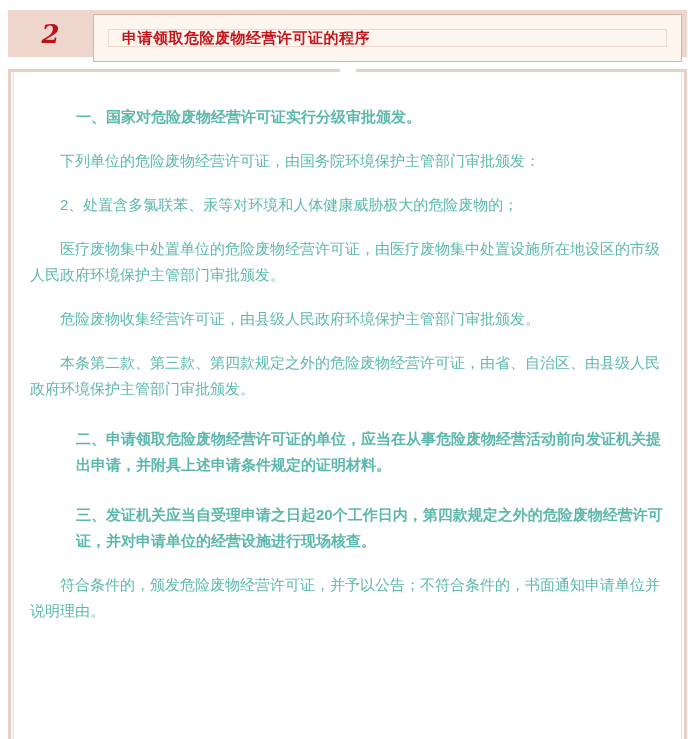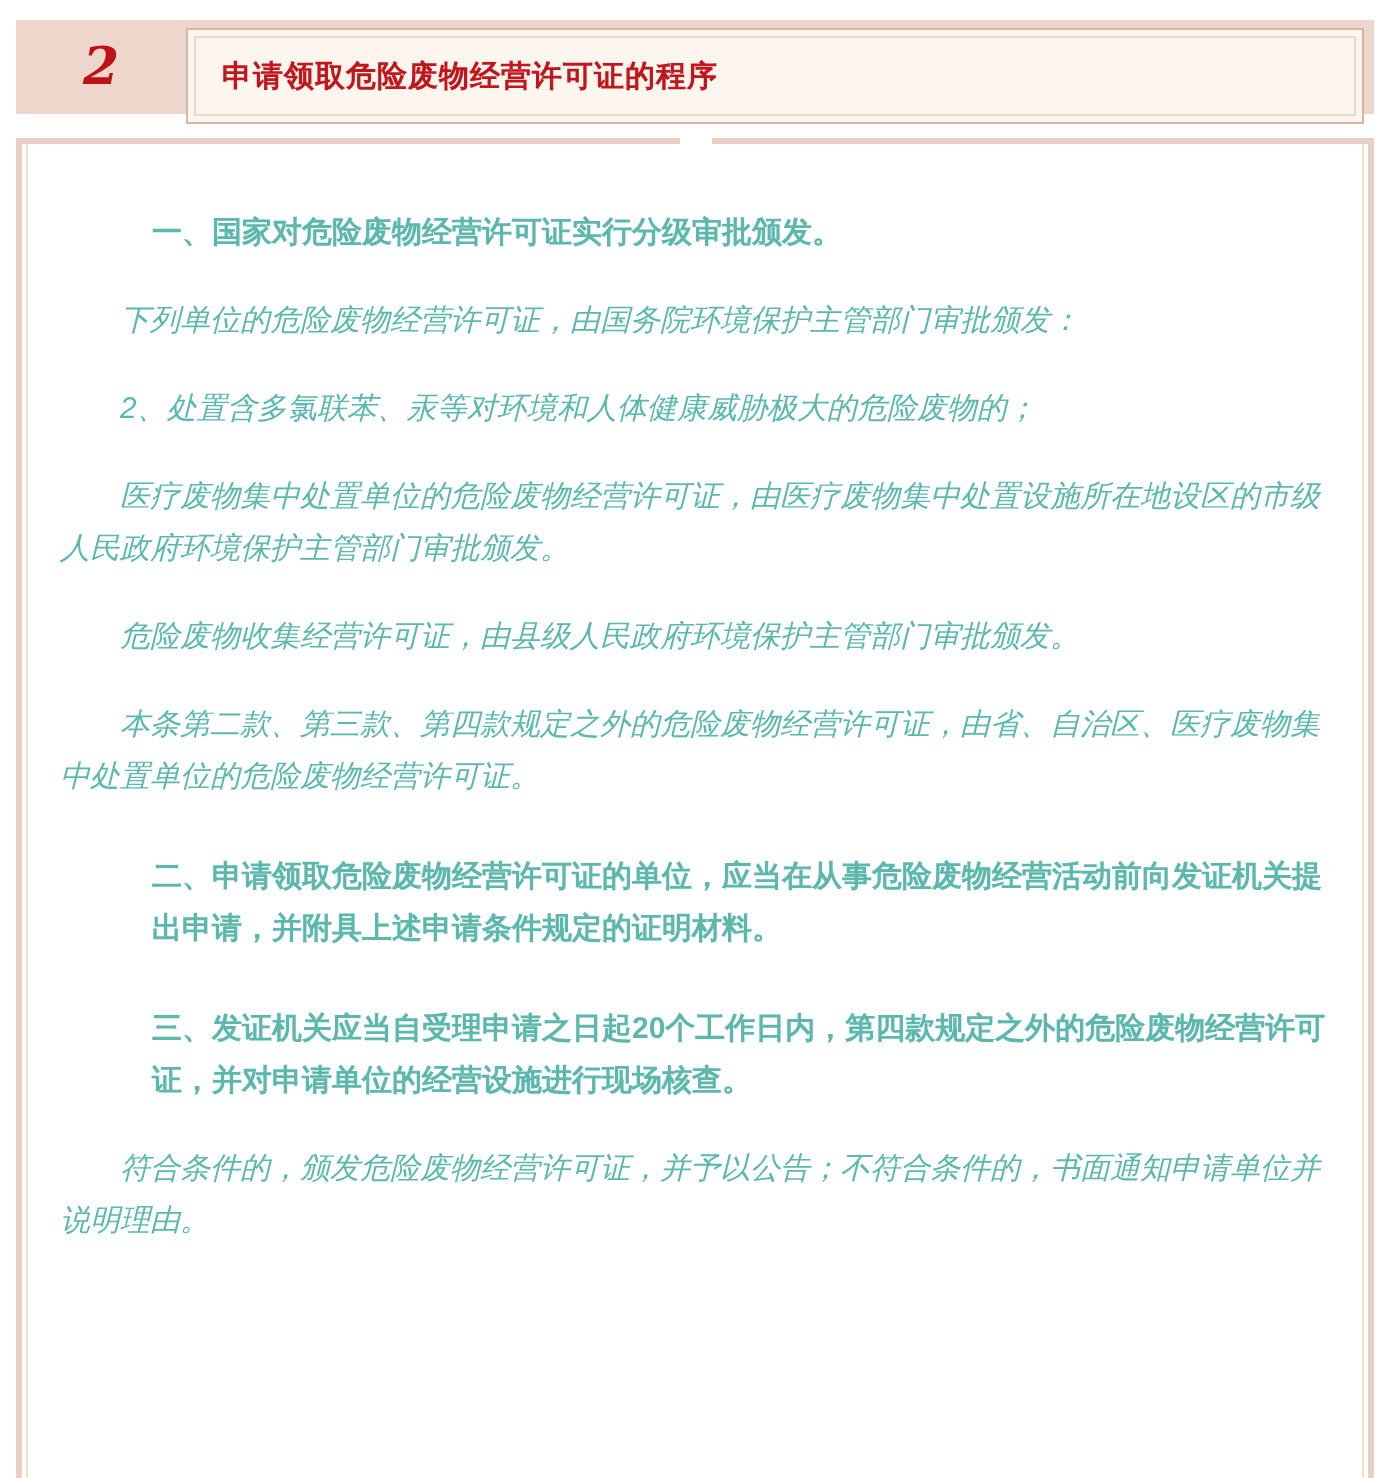--- a/index.html
+++ b/index.html
@@ -35,21 +35,21 @@
     color: #bd1218;
   }
   .header-title-box {
     position: absolute;
     left: 85px;
     right: 5px;
     top: 4px;
     height: 48px;
     background: #fdf6ef;
     border: 1px solid #d5b5a6;
-    padding: 3px;
+    padding: 14px;
     box-sizing: border-box;
   }
   .header-title-inner {
     height: 100%;
     border: 1px solid #eed7cc;
     display: flex;
     align-items: center;
     padding-left: 13px;
     box-sizing: border-box;
   }
@@ -96,21 +96,20 @@
     text-align: left;
   }
   .content-inner p.heading {
     font-weight: bold;
     margin-top: 24px;
     text-indent: 0;
     margin-left: 46px;
   }
   .content-inner p.indent {
     text-indent: 2em;
-    font-style: italic;
   }
 </style>
 </head>
 <body>
 
 <div class="header-bar">
   <div class="header-number">2</div>
   <div class="header-title-box">
     <div class="header-title-inner">
       <span class="header-title">申请领取危险废物经营许可证的程序</span>
@@ -119,18 +118,18 @@
 </div>
 
 <div class="content-box">
   <div class="border-gap"></div>
   <div class="content-inner">
     <p class="heading">一、国家对危险废物经营许可证实行分级审批颁发。</p>
     <p class="indent">下列单位的危险废物经营许可证，由国务院环境保护主管部门审批颁发：</p>
     <p class="indent">2、处置含多氯联苯、汞等对环境和人体健康威胁极大的危险废物的；</p>
     <p class="indent">医疗废物集中处置单位的危险废物经营许可证，由医疗废物集中处置设施所在地设区的市级人民政府环境保护主管部门审批颁发。</p>
     <p class="indent">危险废物收集经营许可证，由县级人民政府环境保护主管部门审批颁发。</p>
-    <p class="indent">本条第二款、第三款、第四款规定之外的危险废物经营许可证，由省、自治区、医疗废物集中处置单位的危险废物经营许可证。</p>
+    <p class="indent">本条第二款、第三款、第四款规定之外的危险废物经营许可证，由省、自治区、由县级人民政府环境保护主管部门审批颁发。</p>
     <p class="heading">二、申请领取危险废物经营许可证的单位，应当在从事危险废物经营活动前向发证机关提出申请，并附具上述申请条件规定的证明材料。</p>
     <p class="heading">三、发证机关应当自受理申请之日起20个工作日内，第四款规定之外的危险废物经营许可证，并对申请单位的经营设施进行现场核查。</p>
     <p class="indent">符合条件的，颁发危险废物经营许可证，并予以公告；不符合条件的，书面通知申请单位并说明理由。</p>
   </div>
 </div>
 
 </body></html>

